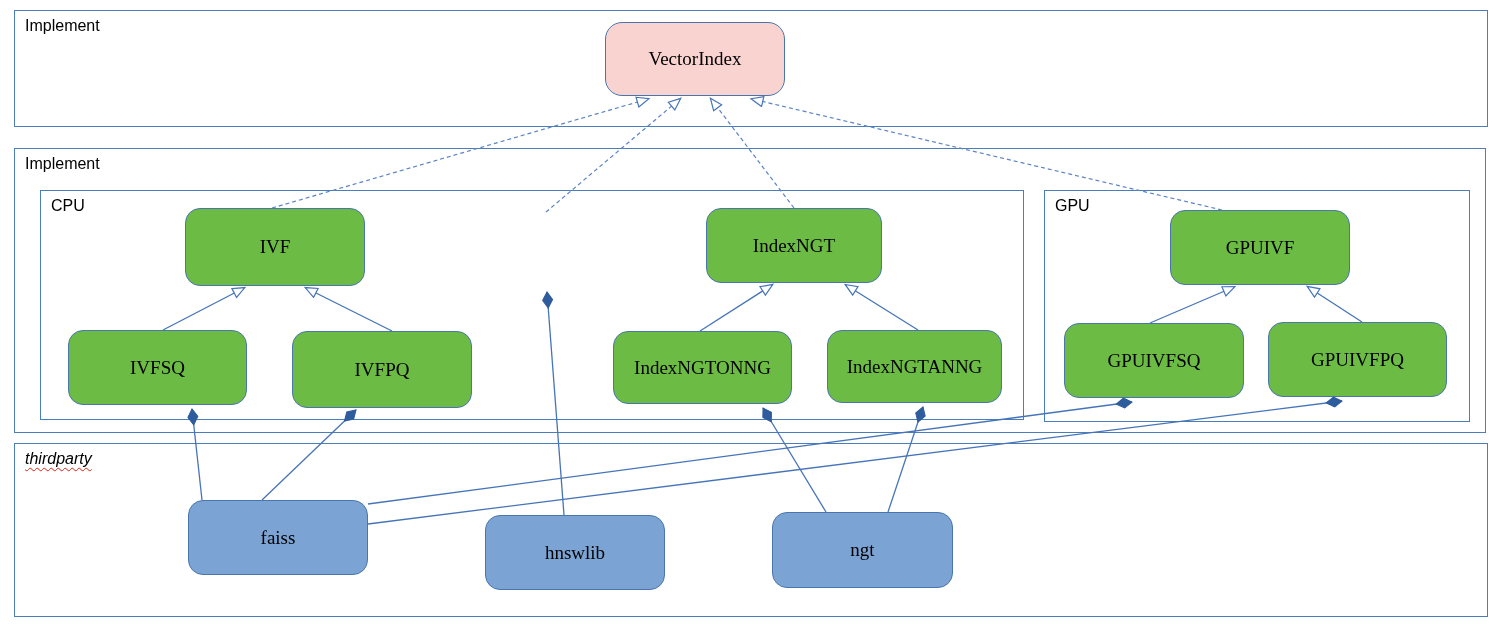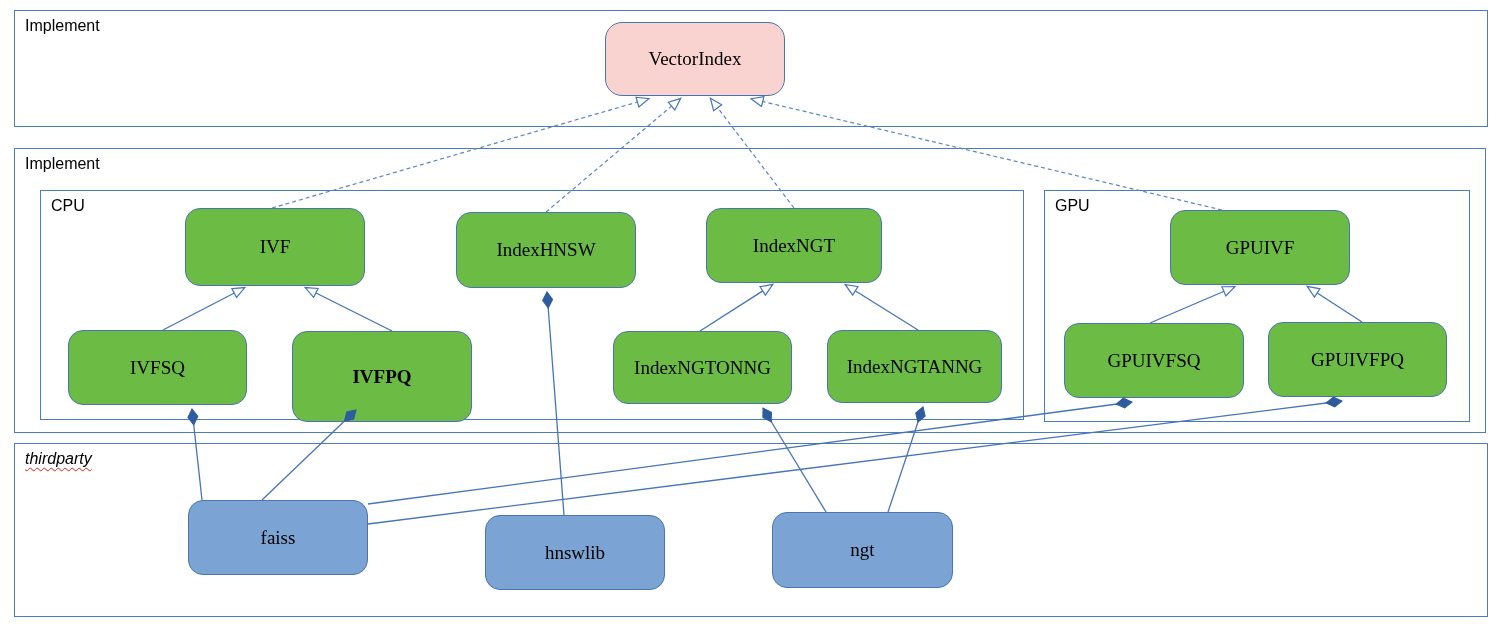--- a/index.html
+++ b/index.html
@@ -76,29 +76,28 @@
   </div>
 
   <div class="section" style="left:14px; top:443px; width:1474px; height:174px;">
     <span class="section-label misspelled">thirdparty</span>
   </div>
 
   <div class="node pink" style="left:605px; top:22px; width:180px; height:74px;">VectorIndex</div>
 
   <div class="node green" style="left:185px; top:208px; width:180px; height:78px;">IVF</div>
 
-  <div class="node green" style="left:456px; top:212px; width:180px; height:76px;">IndexHNSW</div>
 
   <div class="node green" style="left:706px; top:208px; width:176px; height:75px;">IndexNGT</div>
 
   <div class="node green" style="left:1170px; top:210px; width:180px; height:75px;">GPUIVF</div>
 
   <div class="node green" style="left:68px; top:330px; width:179px; height:75px;">IVFSQ</div>
 
-  <div class="node green" style="left:292px; top:331px; width:180px; height:91px;font-weight:bold;">IVFPQ</div>
+  <div class="node green" style="left:292px; top:331px; width:180px; height:77px;">IVFPQ</div>
 
   <div class="node green" style="left:613px; top:331px; width:179px; height:73px;">IndexNGTONNG</div>
 
   <div class="node green" style="left:827px; top:330px; width:175px; height:73px;">IndexNGTANNG</div>
 
   <div class="node green" style="left:1064px; top:323px; width:180px; height:75px;">GPUIVFSQ</div>
 
   <div class="node green" style="left:1268px; top:322px; width:179px; height:75px;">GPUIVFPQ</div>
 
   <div class="node blue" style="left:188px; top:500px; width:180px; height:75px;">faiss</div>

